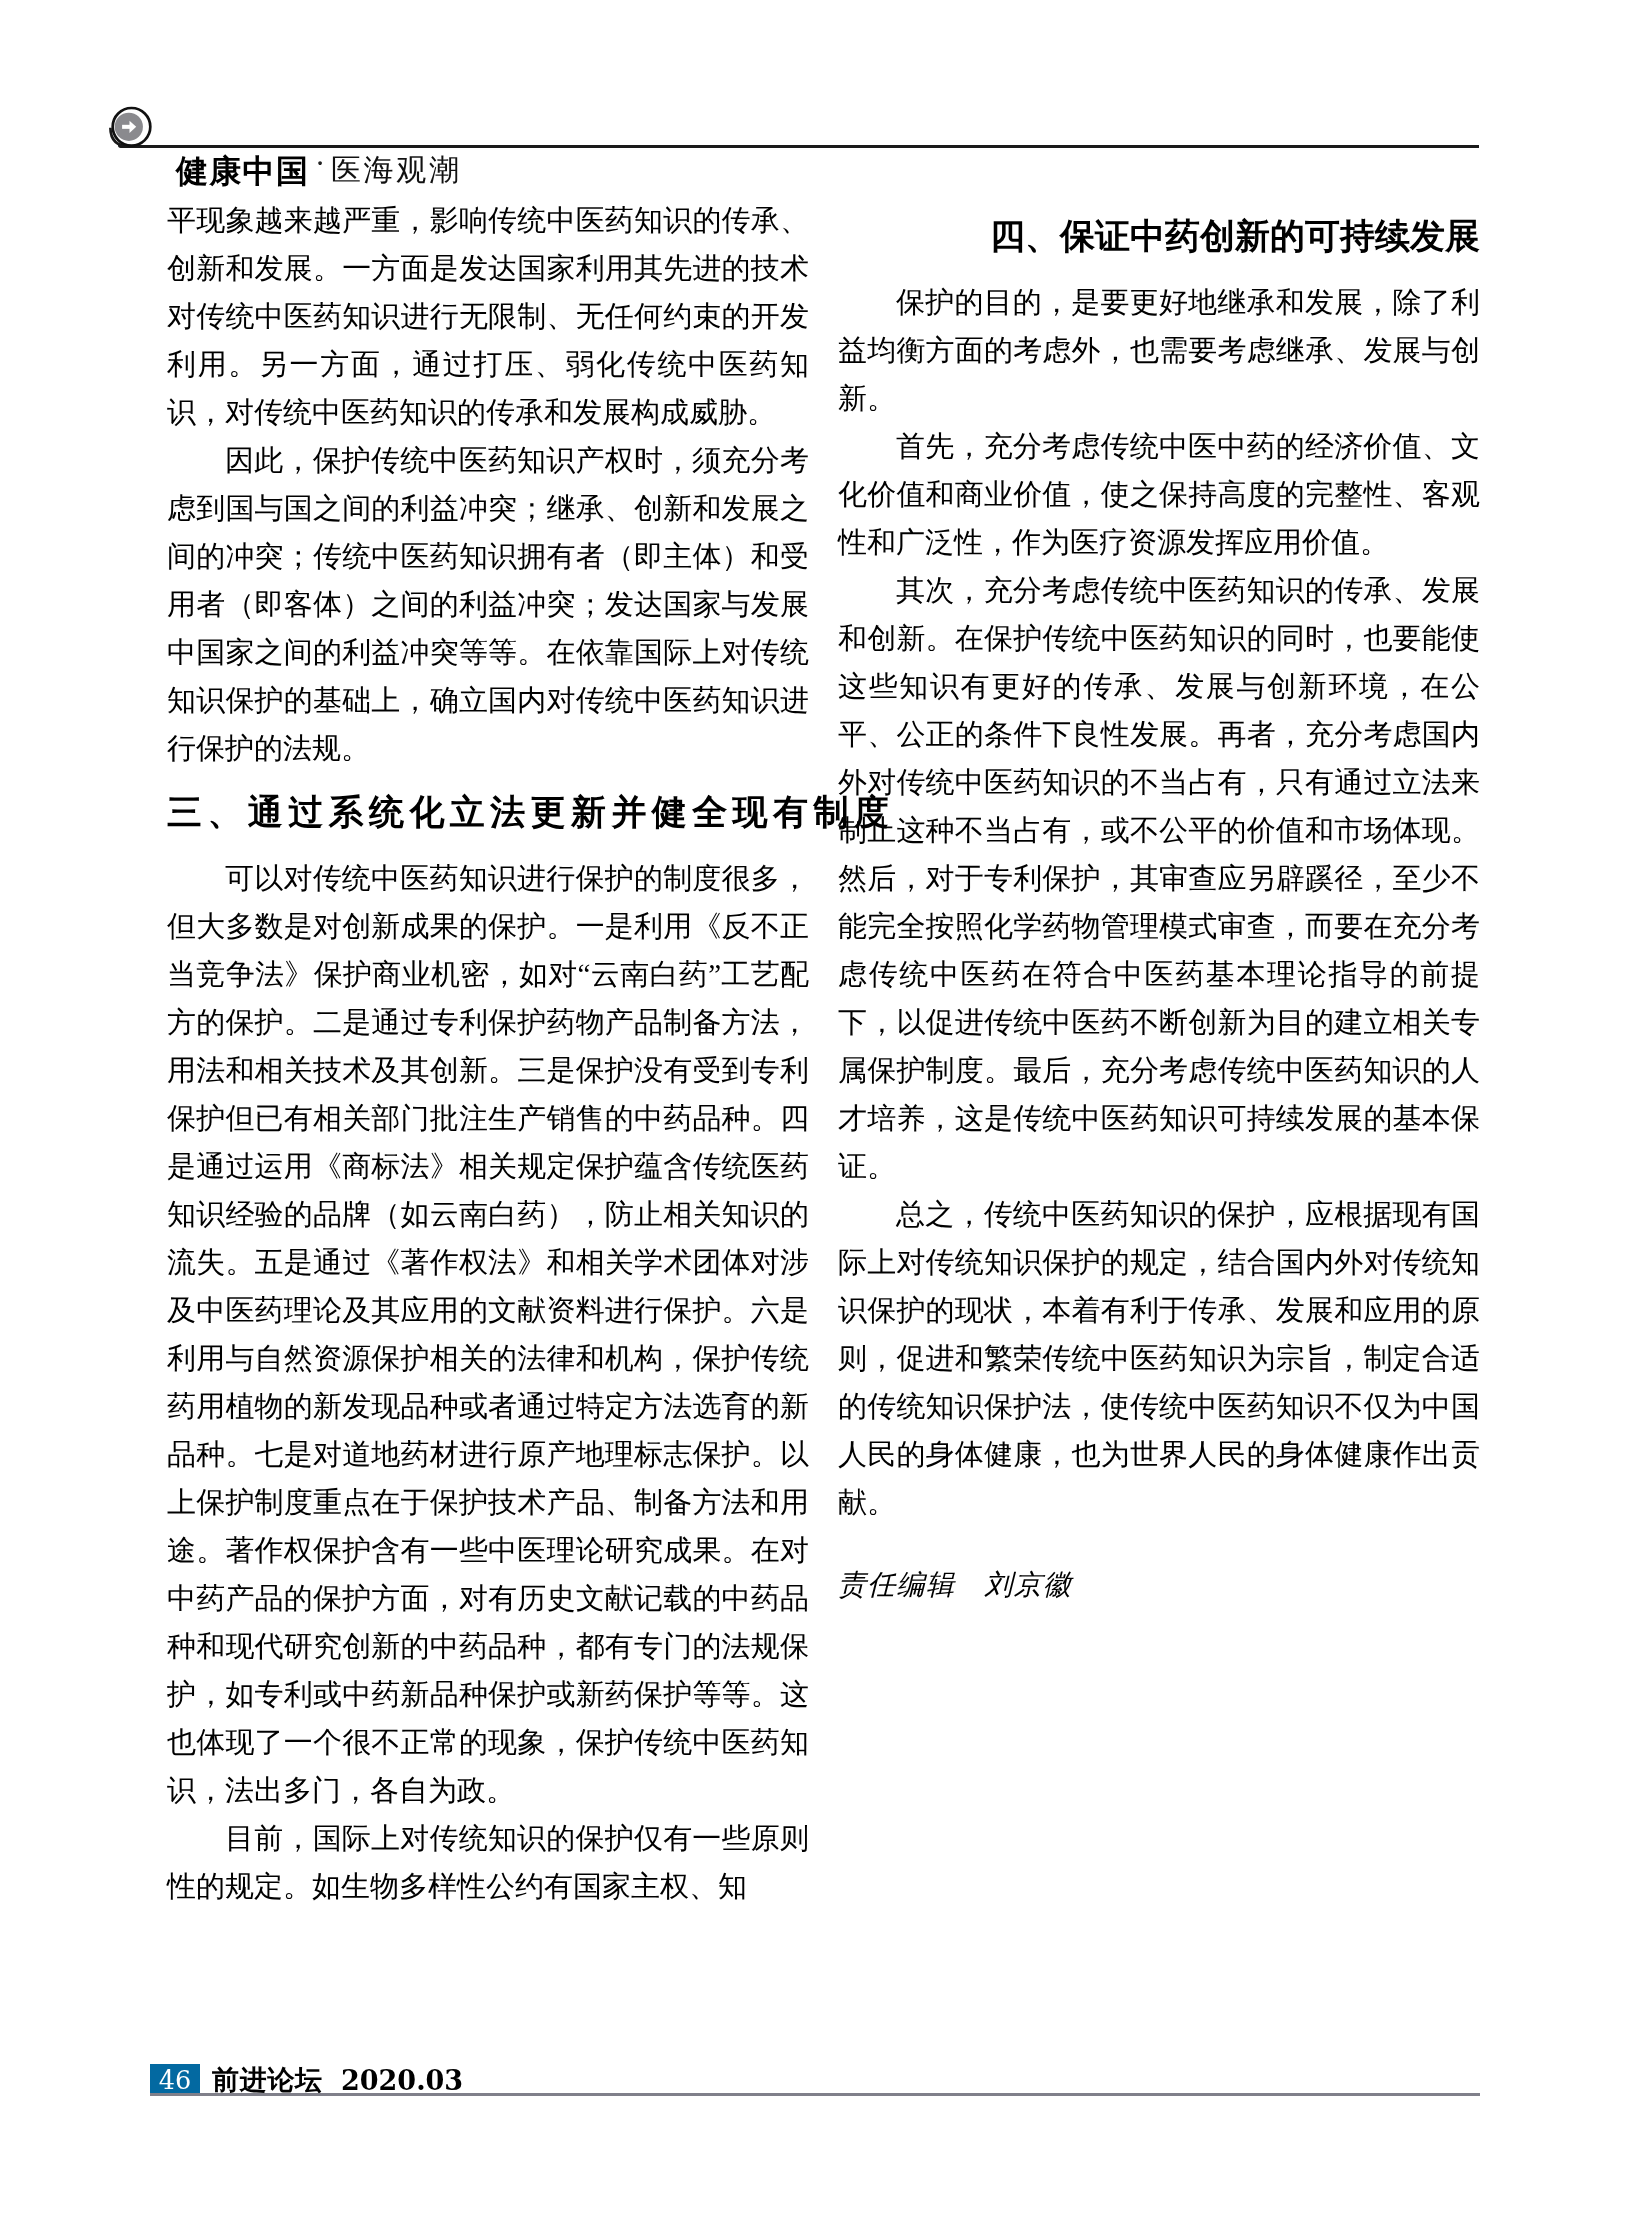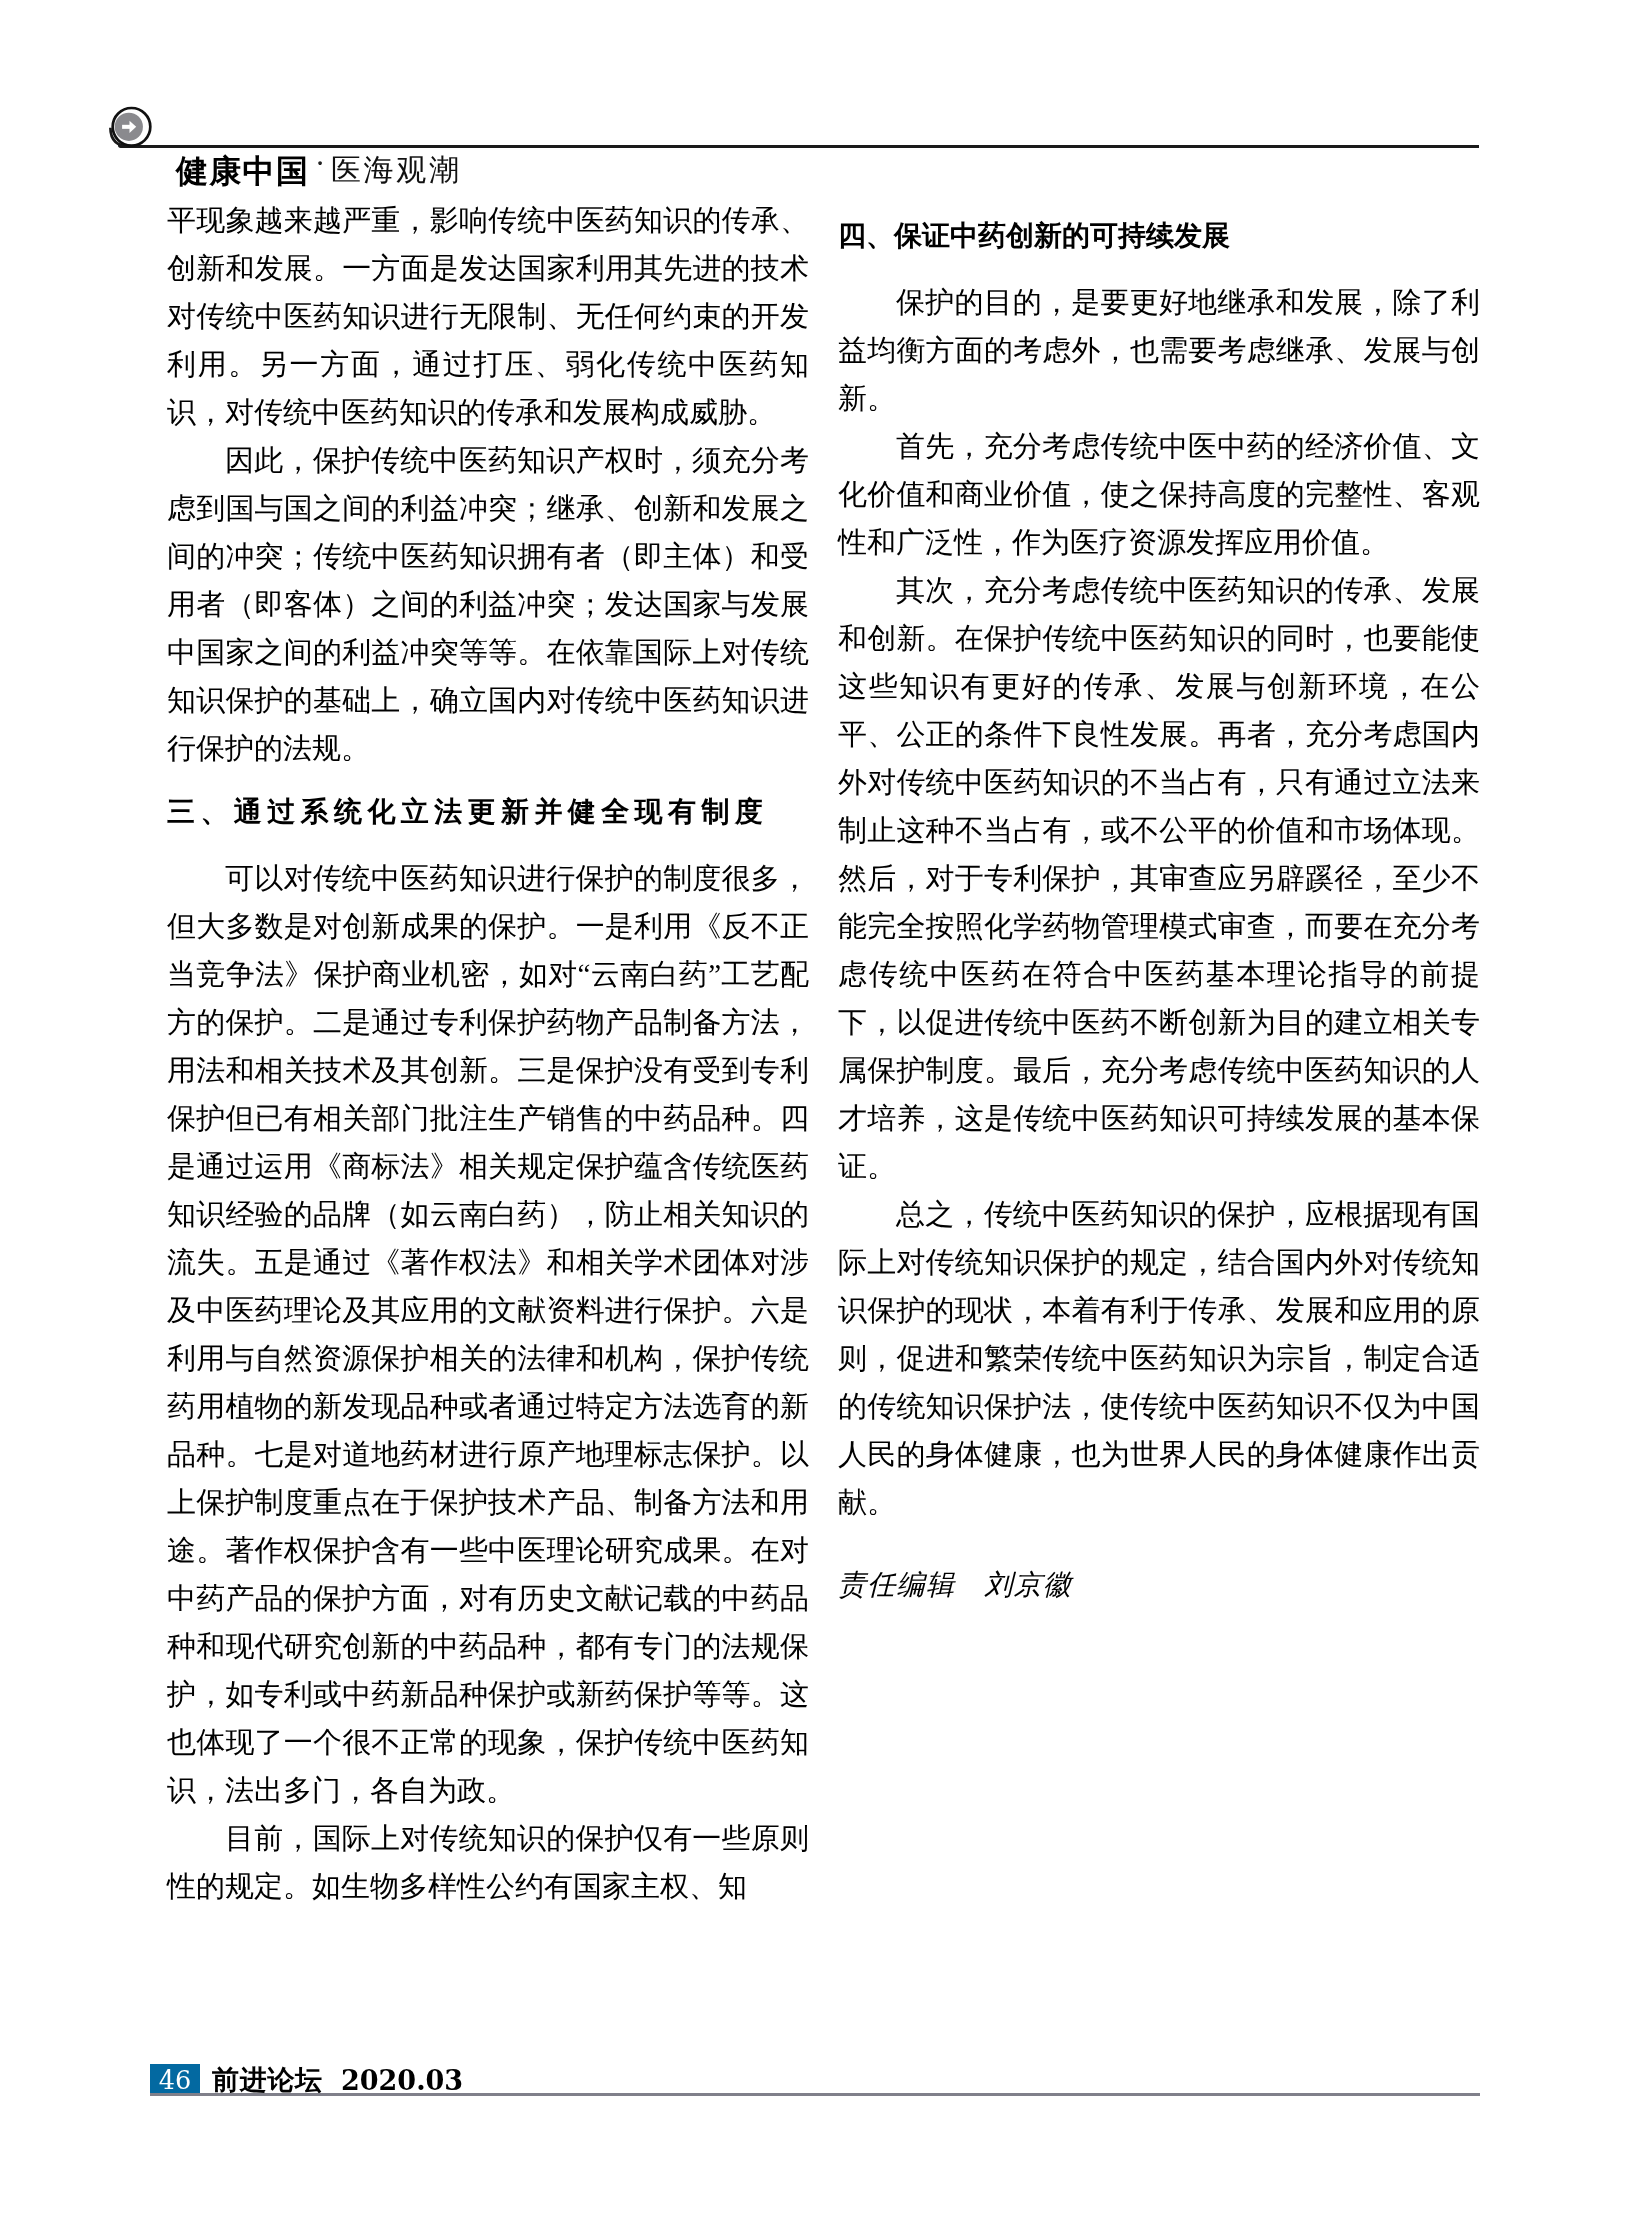--- a/index.html
+++ b/index.html
@@ -43,22 +43,22 @@
     font-size:29px; line-height:48px;
     text-align:justify; text-justify:inter-ideograph;
     word-break:break-all;
   }
   .col-left  { left:167px;  }
   .col-right { left:838px; }
   .col p { margin:0; text-indent:2em; }
   .col p.noindent { text-indent:0; }
   .col h2 {
     font-family:"Liberation Sans","DejaVu Sans",sans-serif;
-    font-weight:bold; font-size:28px; line-height:48px;
-    text-align:left; text-indent:0; margin:16px 0 17.5px 0;
+    font-weight:bold; font-size:35px; line-height:48px;
+    text-align:right; text-indent:0; margin:16px 0 17.5px 0;
     white-space:nowrap;
   }
   .col h2.spread { letter-spacing:5.4px; }
   .col p.author {
     text-indent:0; text-align:right; font-style:italic;
     font-size:28px; letter-spacing:0.7px;
   }
   .col p.editor {
     text-indent:0; text-align:left; font-style:italic;
     font-size:28px; margin-top:35px; letter-spacing:1.3px;

